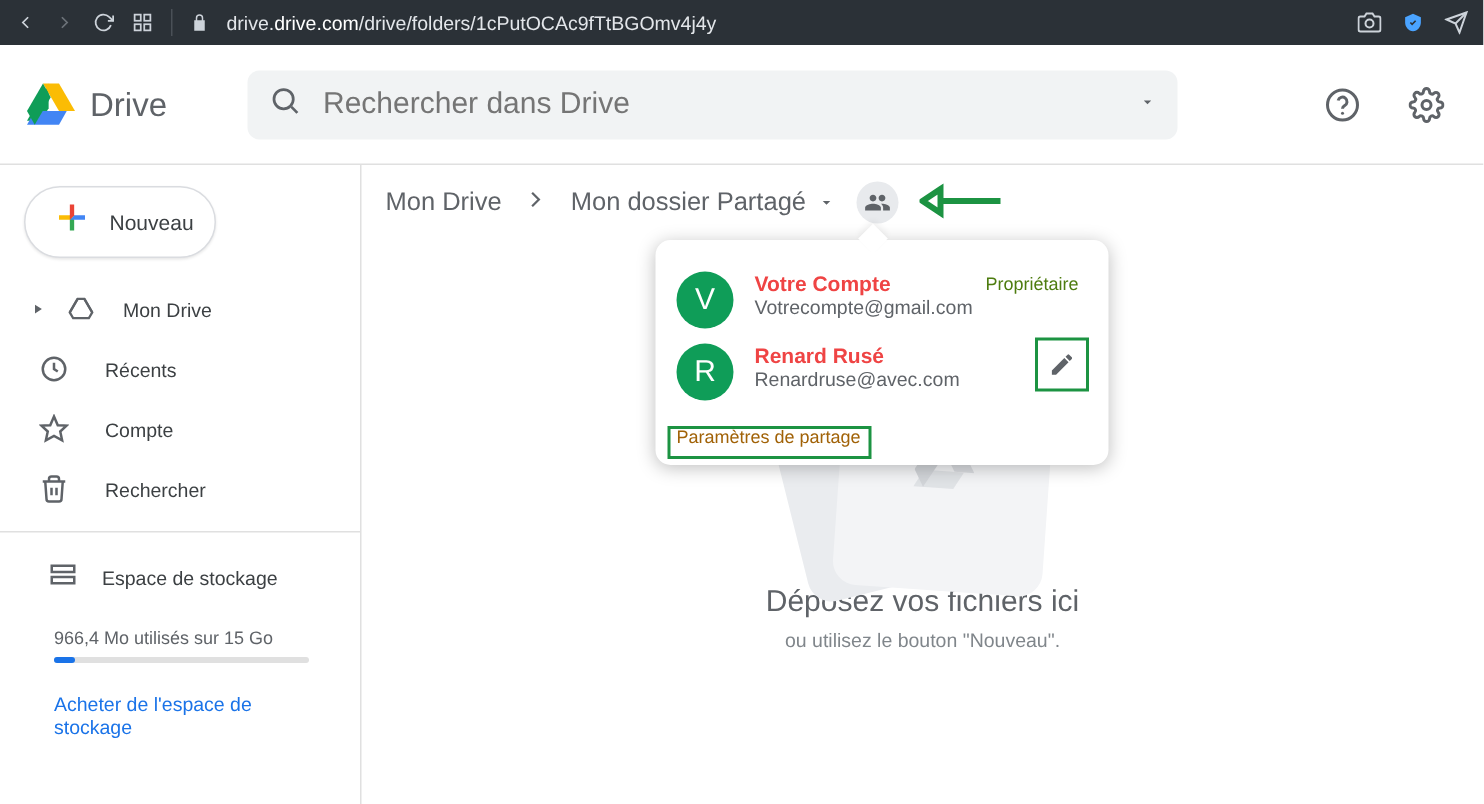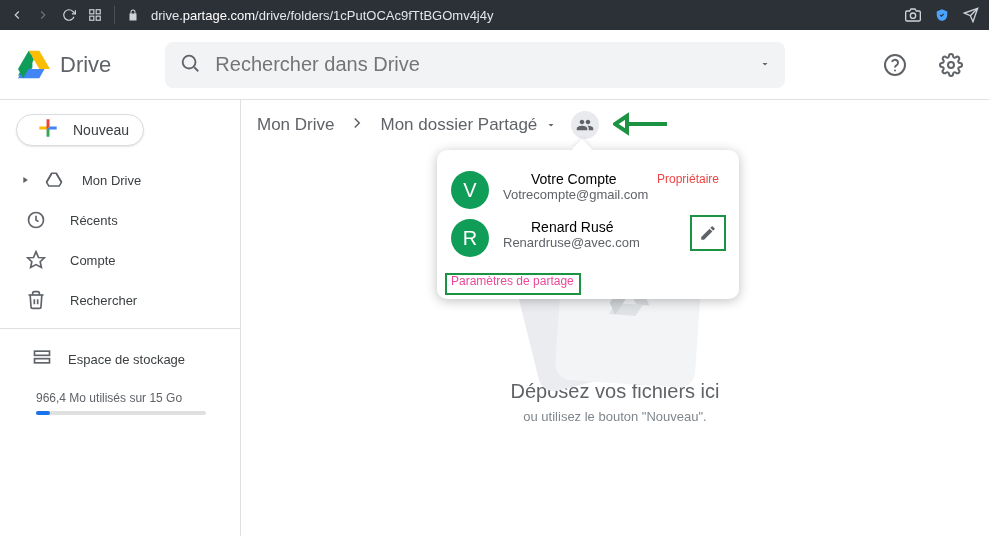--- a/index.html
+++ b/index.html
@@ -9,34 +9,34 @@
   .chrome-bar { background:#2b3137; height:30px; display:flex; align-items:center; padding:0 10px; color:#cdd3da; gap:12px; font-size:13px; }
   .chrome-left { display:flex; align-items:center; gap:12px; }
   .chrome-icon svg { display:block; }
   .chrome-sep { width:1px; height:18px; background:#4a5057; }
   .url { color:#e3e6ea; }
   .url .domain { color:#fff; }
   .chrome-spacer { flex:1; }
   .chrome-right { display:flex; align-items:center; gap:14px; }
 
   
-  .app-header { height:70px; border-bottom:1px solid #e0e0e0; display:flex; align-items:center; padding:0 18px; gap:34px; }
+  .app-header { height:80px; border-bottom:1px solid #e0e0e0; display:flex; align-items:center; padding:0 18px; gap:34px; }
   .logo-block { display:flex; align-items:center; gap:10px; }
   .logo-block svg { width:32px; height:32px; }
   .logo-text { font-size:22px; color:#5f6368; }
   .search-box { flex:0 0 620px; height:46px; background:#f1f3f4; border-radius:8px; display:flex; align-items:center; padding:0 14px; gap:14px; color:#5f6368; margin-left:20px; }
   .search-box input { flex:1; border:none; background:transparent; font-size:20px; color:#5f6368; outline:none; }
   .header-spacer { flex:1; }
   .header-icons { display:flex; align-items:center; gap:16px; color:#5f6368; }
   .round-icon { width:40px; height:40px; display:flex; align-items:center; justify-content:center; border-radius:50%; }
 
   
   .app-body { display:flex; height:436px; }
   .sidebar { width:240px; padding:10px 0 0 0; }
-  .new-btn { margin:4px 0 14px 16px; width:128px; height:32px; border:1px solid #dadce0; border-radius:24px; box-shadow:0 1px 2px rgba(0,0,0,.1); display:flex; align-items:center; gap:12px; padding:0 18px; font-size:14px; color:#3c4043; background:#fff; }
+  .new-btn { margin:4px 0 14px 16px; width:128px; height:48px; border:1px solid #dadce0; border-radius:24px; box-shadow:0 1px 2px rgba(0,0,0,.1); display:flex; align-items:center; gap:12px; padding:0 18px; font-size:14px; color:#3c4043; background:#fff; }
   .new-plus { font-size:20px; font-weight:bold; }
   .nav-item { height:40px; display:flex; align-items:center; gap:18px; padding:0 16px 0 20px; color:#5f6368; font-size:13px; cursor:pointer; border-radius:0 20px 20px 0; }
   .nav-item .nav-label{ color:#3c4043; }
   .nav-icon { width:20px; display:flex; justify-content:center; }
   .nav-tri { width:10px; display:flex; justify-content:center; margin-right:-4px;}
   .sidebar-sep { height:1px; background:#e0e0e0; margin:8px 0 8px; }
   .storage-block { padding:10px 24px 0 36px; }
   .storage-title-row{ display:flex; align-items:center; gap:16px; margin-left:-4px;}
   .storage-title { font-size:13px; color:#3c4043; }
   .storage-used { font-size:12px; color:#5f6368; margin-top:20px; }
@@ -54,26 +54,26 @@
   .annot-arrow { position:absolute; left:372px; top:10px; }
   .annot-arrow svg{ display:block; }
 
   
   .popover { position:absolute; left:196px; top:50px; width:302px; background:#fff; border-radius:10px; box-shadow:0 2px 12px rgba(0,0,0,.25); padding:16px 16px 10px 14px; z-index:10; }
   .popover::before { content:""; position:absolute; top:-8px; left:138px; width:14px; height:14px; background:#fff; transform:rotate(45deg); z-index:-1; box-shadow:-2px -2px 4px rgba(0,0,0,.06); }
   .person-row { display:flex; gap:14px; padding:5px 0; position:relative;}
   .avatar { width:38px; height:38px; border-radius:50%; color:#fff; font-size:20px; display:flex; align-items:center; justify-content:center; }
   .av-green { background:#0f9d58; }
   .person-info{ display:flex; flex-direction:column; }
-  .person-name { font-weight:normal; font-size:14px; color:#000000;margin-left:28px; }
+  .person-name { font-weight:bold; font-size:14px; color:#ef4444; }
   .person-email { font-size:13px; color:#5f6368; }
-  .person-role { position:absolute; right:4px; top:6px; font-size:12px; color:#ef4444;}
+  .person-role { position:absolute; right:4px; top:6px; font-size:12px; color:#4d7c0f;}
   .edit-btn { position:absolute; right:0px; top:4px; width:30px; height:30px; display:flex; align-items:center; justify-content:center; color:#5f6368;}
   .annot-box-edit{ position:absolute; right:-3px; top:1px; width:36px; height:36px; border:2px solid #1c9342;}
-  .popover-link{ font-size:12px; color:#ec4899; cursor:pointer; margin-top:12px; display:inline-block;}
+  .popover-link{ font-size:12px; color:#a16207; cursor:pointer; margin-top:12px; display:inline-block;}
   .annot-box-link{ position:absolute; left:8px; bottom:4px; width:136px; height:22px; border:2px solid #1c9342;}
 
   
   .dropzone { position:absolute; left:50%; top:110px; transform:translateX(-50%); text-align:center; width:400px;}
   .dz-img { width:230px; height:160px; margin:0 auto 10px; position:relative; }
   .dz-back,.dz-front{ position:absolute; width:140px; height:170px; border-radius:16px; }
   .dz-back{ background:#eaecef; left:20px; top:0; transform:rotate(-14deg); }
   .dz-front{ background:#f3f4f6; left:60px; top:4px; transform:rotate(4deg); display:flex; align-items:center; justify-content:center;}
   .dz-front svg{ opacity:.7; }
   .dz-title { font-size:20px; color:#5f6368; margin-top:10px;}
@@ -107,21 +107,21 @@
           <rect x="14" y="14" width="7" height="7"></rect>
           <rect x="3" y="14" width="7" height="7"></rect>
         </svg>
       </span>
     <span class="chrome-sep"></span>
     <span class="chrome-icon">
         <svg width="12" height="12" viewBox="0 0 24 24" fill="#cdd3da">
           <path d="M12 1a5 5 0 0 0-5 5v3H5v14h14V9h-2V6a5 5 0 0 0-5-5zm-3 5a3 3 0 1 1 6 0v3H9V6z"></path>
         </svg>
       </span>
-    <span class="url"><span>drive.</span><span class="domain">partage.com</span><span>/drive/folders/1cPutOCAc9fTtBGOmv4j4y</span></span>
+    <span class="url"><span>drive.</span><span class="domain">drive.com</span><span>/drive/folders/1cPutOCAc9fTtBGOmv4j4y</span></span>
   </div>
   <div class="chrome-spacer"></div>
   <div class="chrome-right">
     <span class="chrome-icon">
         <svg width="16" height="16" viewBox="0 0 24 24" fill="none" stroke="#cdd3da" stroke-width="2">
           <path d="M23 19a2 2 0 0 1-2 2H3a2 2 0 0 1-2-2V8a2 2 0 0 1 2-2h4l2-3h6l2 3h4a2 2 0 0 1 2 2z"></path>
           <circle cx="12" cy="13" r="4"></circle>
         </svg>
       </span>
     <span class="chrome-icon">
@@ -244,20 +244,21 @@
               <rect x="3" y="14" width="18" height="5"></rect>
               <line x1="7" y1="7.5" x2="7" y2="7.5"></line>
               <line x1="7" y1="16.5" x2="7" y2="16.5"></line>
             </svg></span>
         <span class="storage-title">Espace de stockage</span>
       </div>
       <div class="storage-used">966,4 Mo utilisés sur 15 Go</div>
       <div class="storage-bar">
           <div class="storage-fill"></div>
         </div>
+      <div class="storage-link">Acheter de l'espace de stockage</div>
     </div>
   </div>
 
   <div class="main">
     <div class="breadcrumb">
       <span class="crumb">Mon Drive</span>
       <span><svg width="18" height="18" viewBox="0 0 24 24" fill="none" stroke="#5f6368" stroke-width="2">
             <polyline points="9 18 15 12 9 6"></polyline>
           </svg></span>
       <span class="crumb-current">

